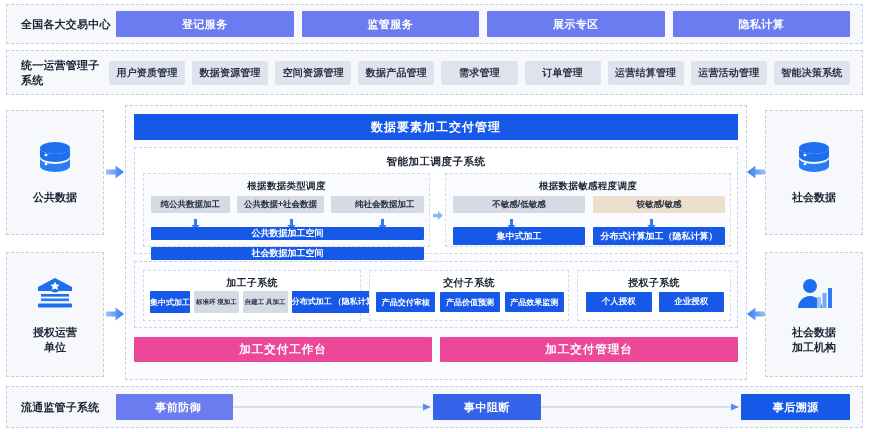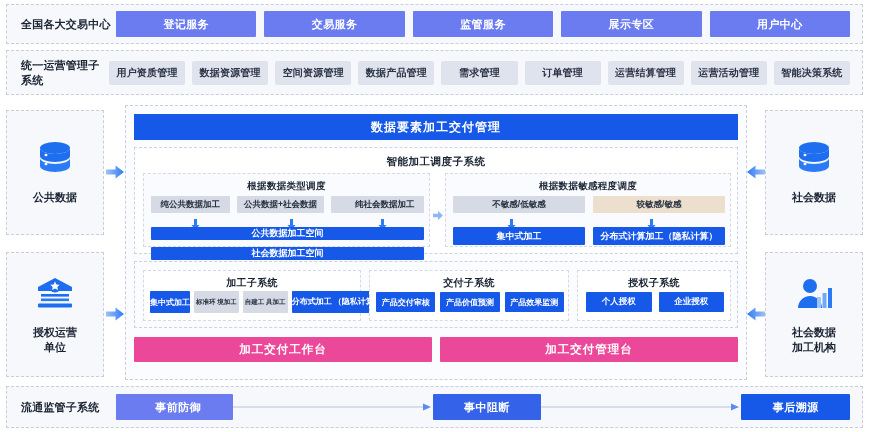--- a/index.html
+++ b/index.html
@@ -100,24 +100,23 @@
 </style>
 </head>
 <body>
 
 <div class="page">
 
   <div class="band dash" style="left:6px;top:4px;width:857px;height:40px;">
     <div class="lab row-label">全国各大交易中心</div>
     <div class="cells">
       <div class="btn-primary">登记服务</div>
-      <div class="btn-primary">交易服务</div>
       <div class="btn-primary">监管服务</div>
       <div class="btn-primary">展示专区</div>
-      <div class="btn-primary">用户中心</div>
+      <div class="btn-primary">隐私计算</div>
     </div>
   </div>
 
   <div class="band dash" style="left:6px;top:50px;width:857px;height:45px;">
     <div class="lab row-label" style="white-space:pre-wrap;width:88px;flex:0 0 88px;">统一运营管理子系统</div>
     <div class="cells" style="gap:7px;">
       <div class="btn-grey">用户资质管理</div>
       <div class="btn-grey">数据资源管理</div>
       <div class="btn-grey">空间资源管理</div>
       <div class="btn-grey">数据产品管理</div>

